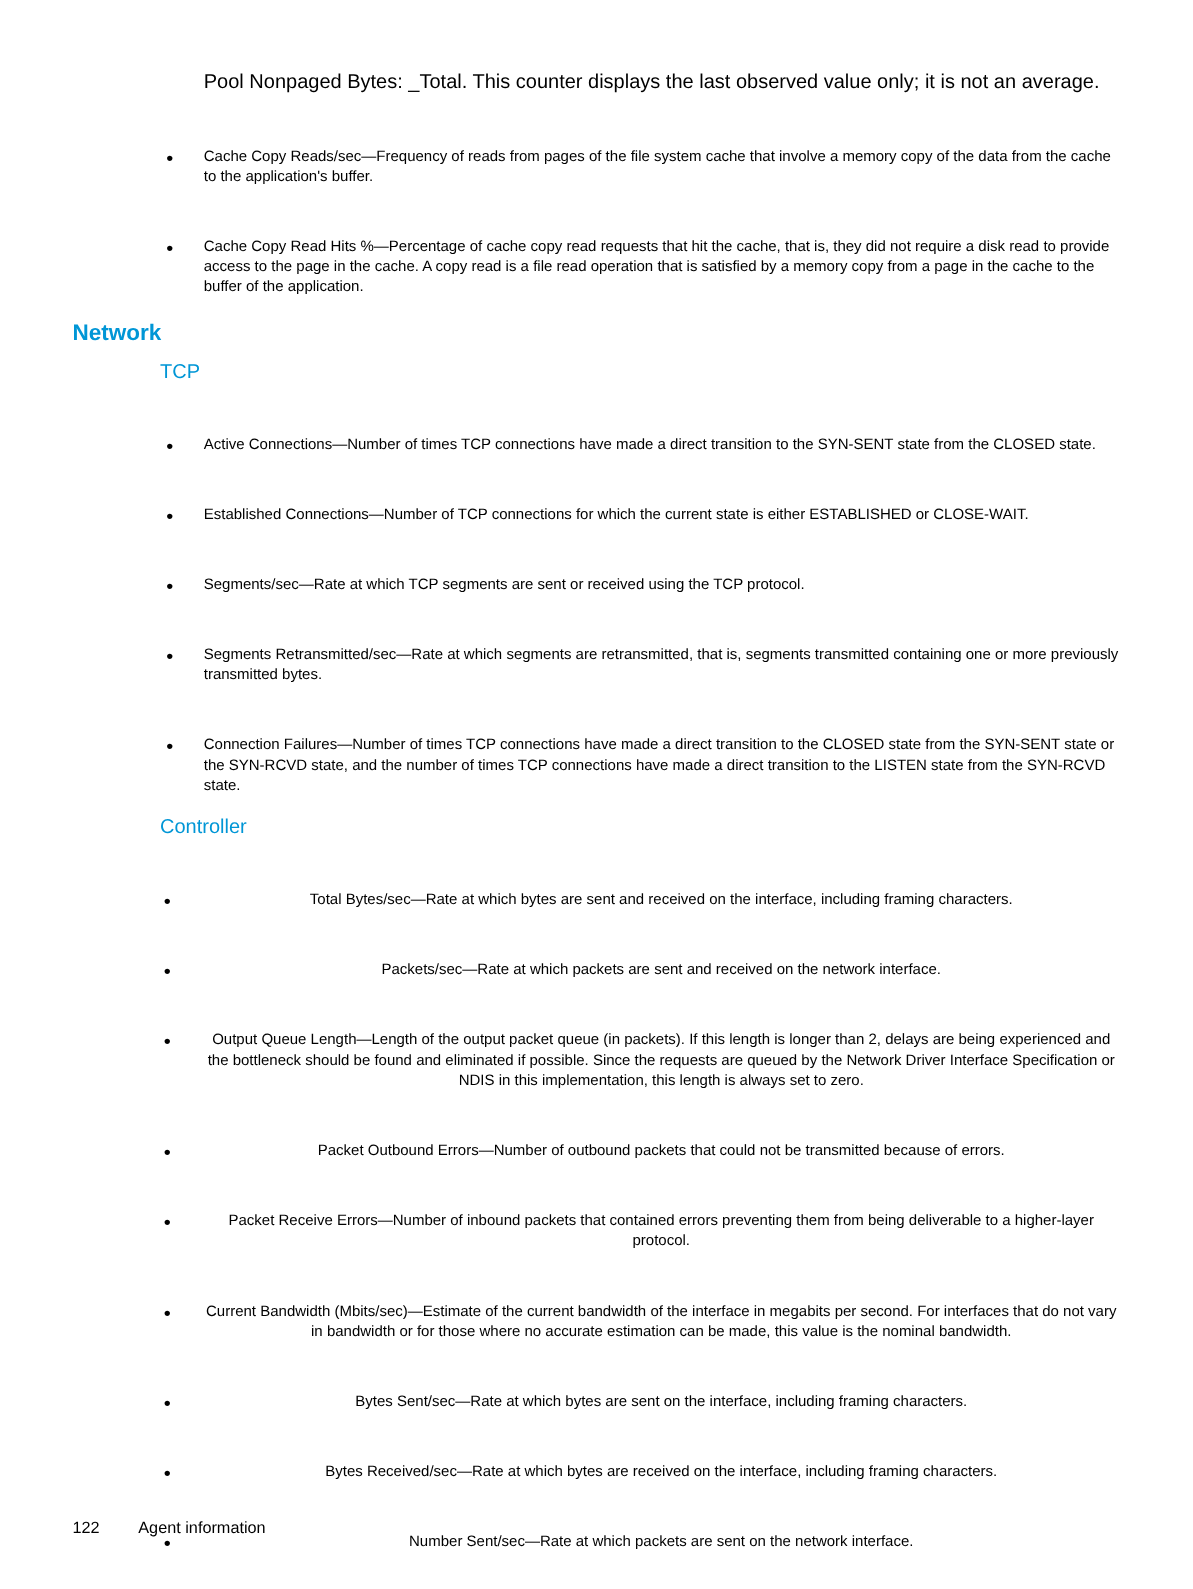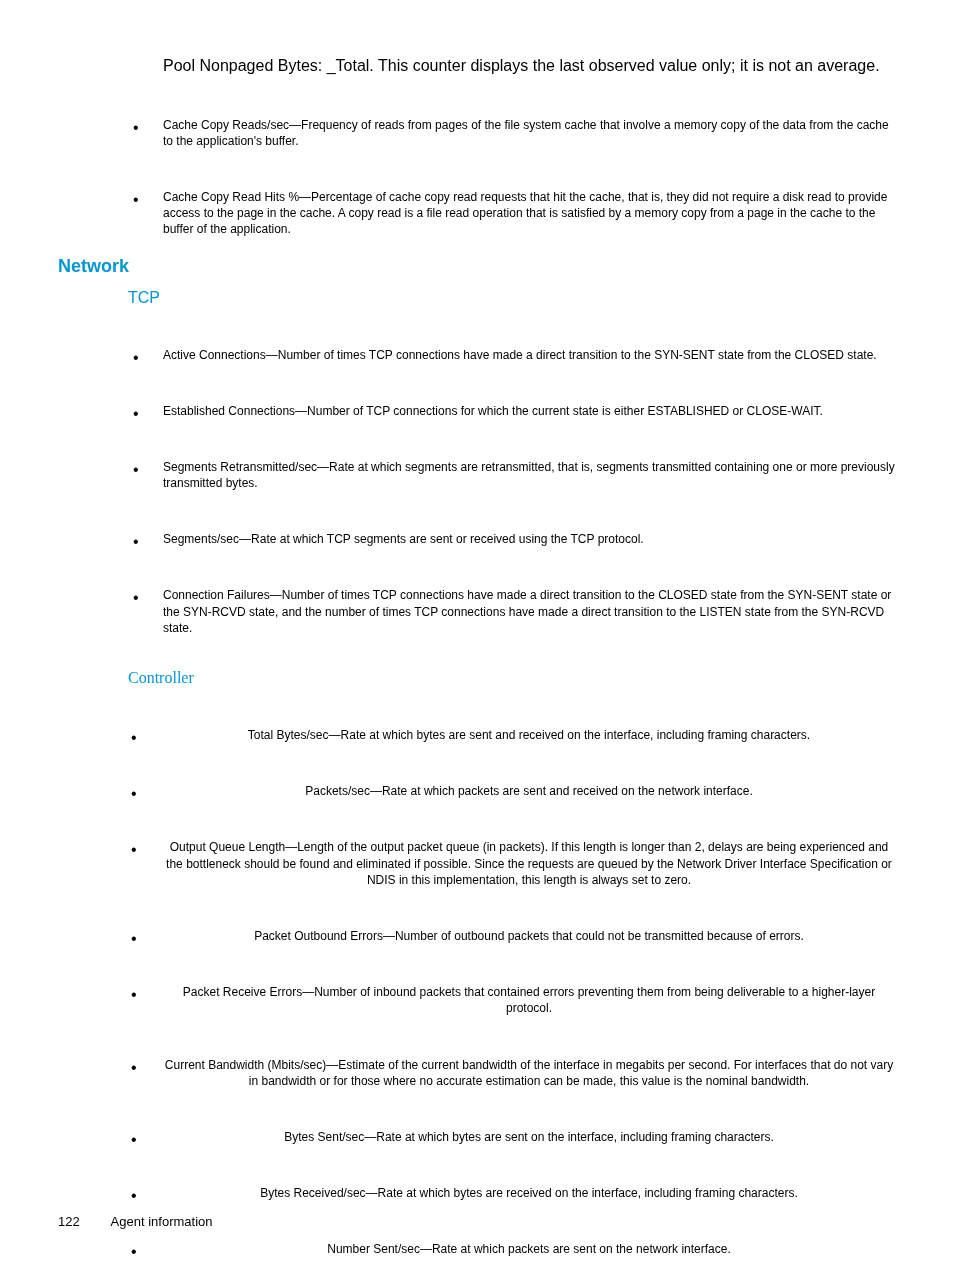--- a/index.html
+++ b/index.html
@@ -56,22 +56,21 @@
     font-weight: bold;
     margin: 18px 0 12px 0;
   }
   .h-tcp, .h-controller {
     color: #0096d6;
     font-size: 16px;
     font-weight: normal;
     margin: 0 0 12px 70px;
   }
   .h-controller {
-    margin-top: 33px;
-    font-family: Liberation Serif, serif;
+    margin-top: 17px;
   }
   .footer {
     position: absolute;
     bottom: 42px;
     left: 58px;
     font-size: 13px;
     color: #000;
   }
   .footer .pagenum {
     margin-right: 28px;
@@ -89,22 +88,22 @@
     <li>Cache Copy Read Hits %—Percentage of cache copy read requests that hit the cache, that is, they did not require a disk read to provide access to the page in the cache. A copy read is a file read operation that is satisfied by a memory copy from a page in the cache to the buffer of the application.</li>
   </ul>
 
   <div class="h-network">Network</div>
 
   <div class="h-tcp">TCP</div>
 
   <ul class="bullets">
     <li>Active Connections—Number of times TCP connections have made a direct transition to the SYN-SENT state from the CLOSED state.</li>
     <li>Established Connections—Number of TCP connections for which the current state is either ESTABLISHED or CLOSE-WAIT.</li>
+    <li>Segments/sec—Rate at which TCP segments are sent or received using the TCP protocol.</li>
     <li>Segments Retransmitted/sec—Rate at which segments are retransmitted, that is, segments transmitted containing one or more previously transmitted bytes.</li>
-    <li>Segments/sec—Rate at which TCP segments are sent or received using the TCP protocol.</li>
     <li>Connection Failures—Number of times TCP connections have made a direct transition to the CLOSED state from the SYN-SENT state or the SYN-RCVD state, and the number of times TCP connections have made a direct transition to the LISTEN state from the SYN-RCVD state.</li>
   </ul>
 
   <div class="h-controller">Controller</div>
 
   <ul class="bullets controller">
     <li>Total Bytes/sec—Rate at which bytes are sent and received on the interface, including framing characters.</li>
     <li>Packets/sec—Rate at which packets are sent and received on the network interface.</li>
     <li>Output Queue Length—Length of the output packet queue (in packets). If this length is longer than 2, delays are being experienced and the bottleneck should be found and eliminated if possible. Since the requests are queued by the Network Driver Interface Specification or NDIS in this implementation, this length is always set to zero.</li>
     <li>Packet Outbound Errors—Number of outbound packets that could not be transmitted because of errors.</li>

